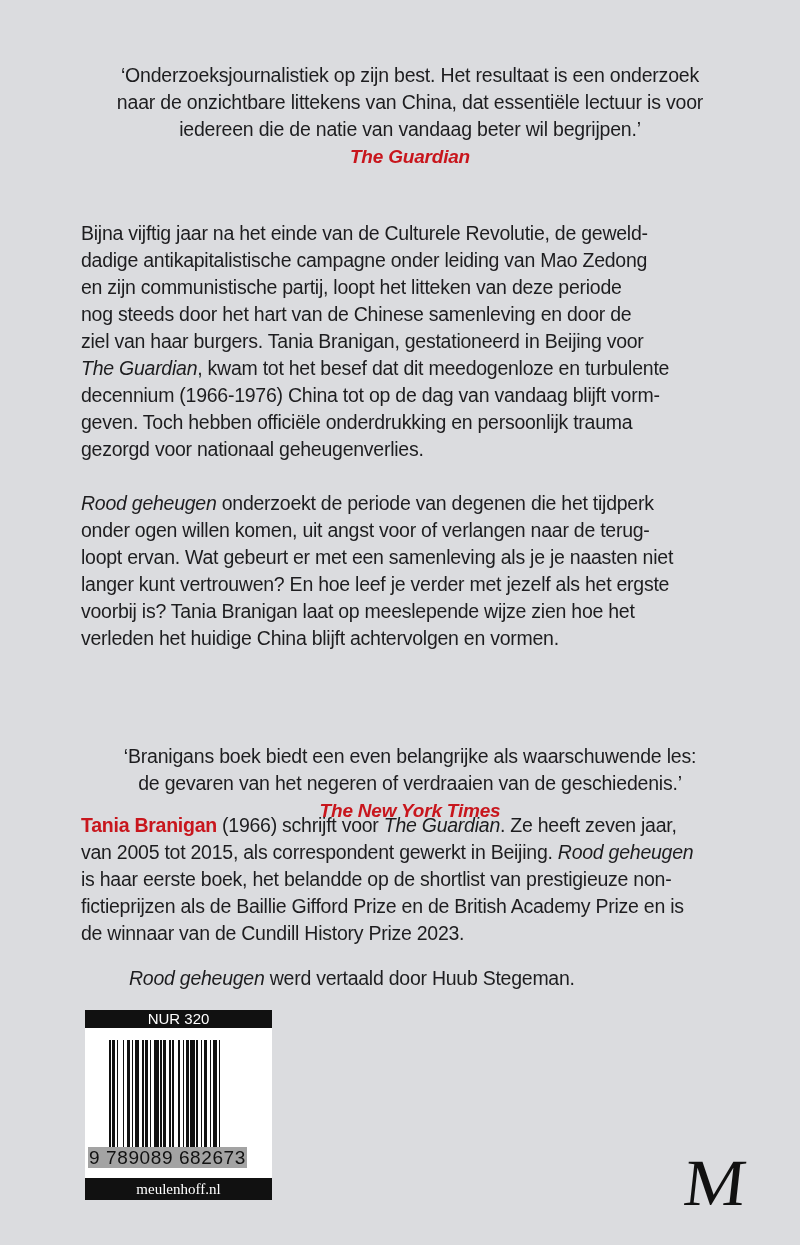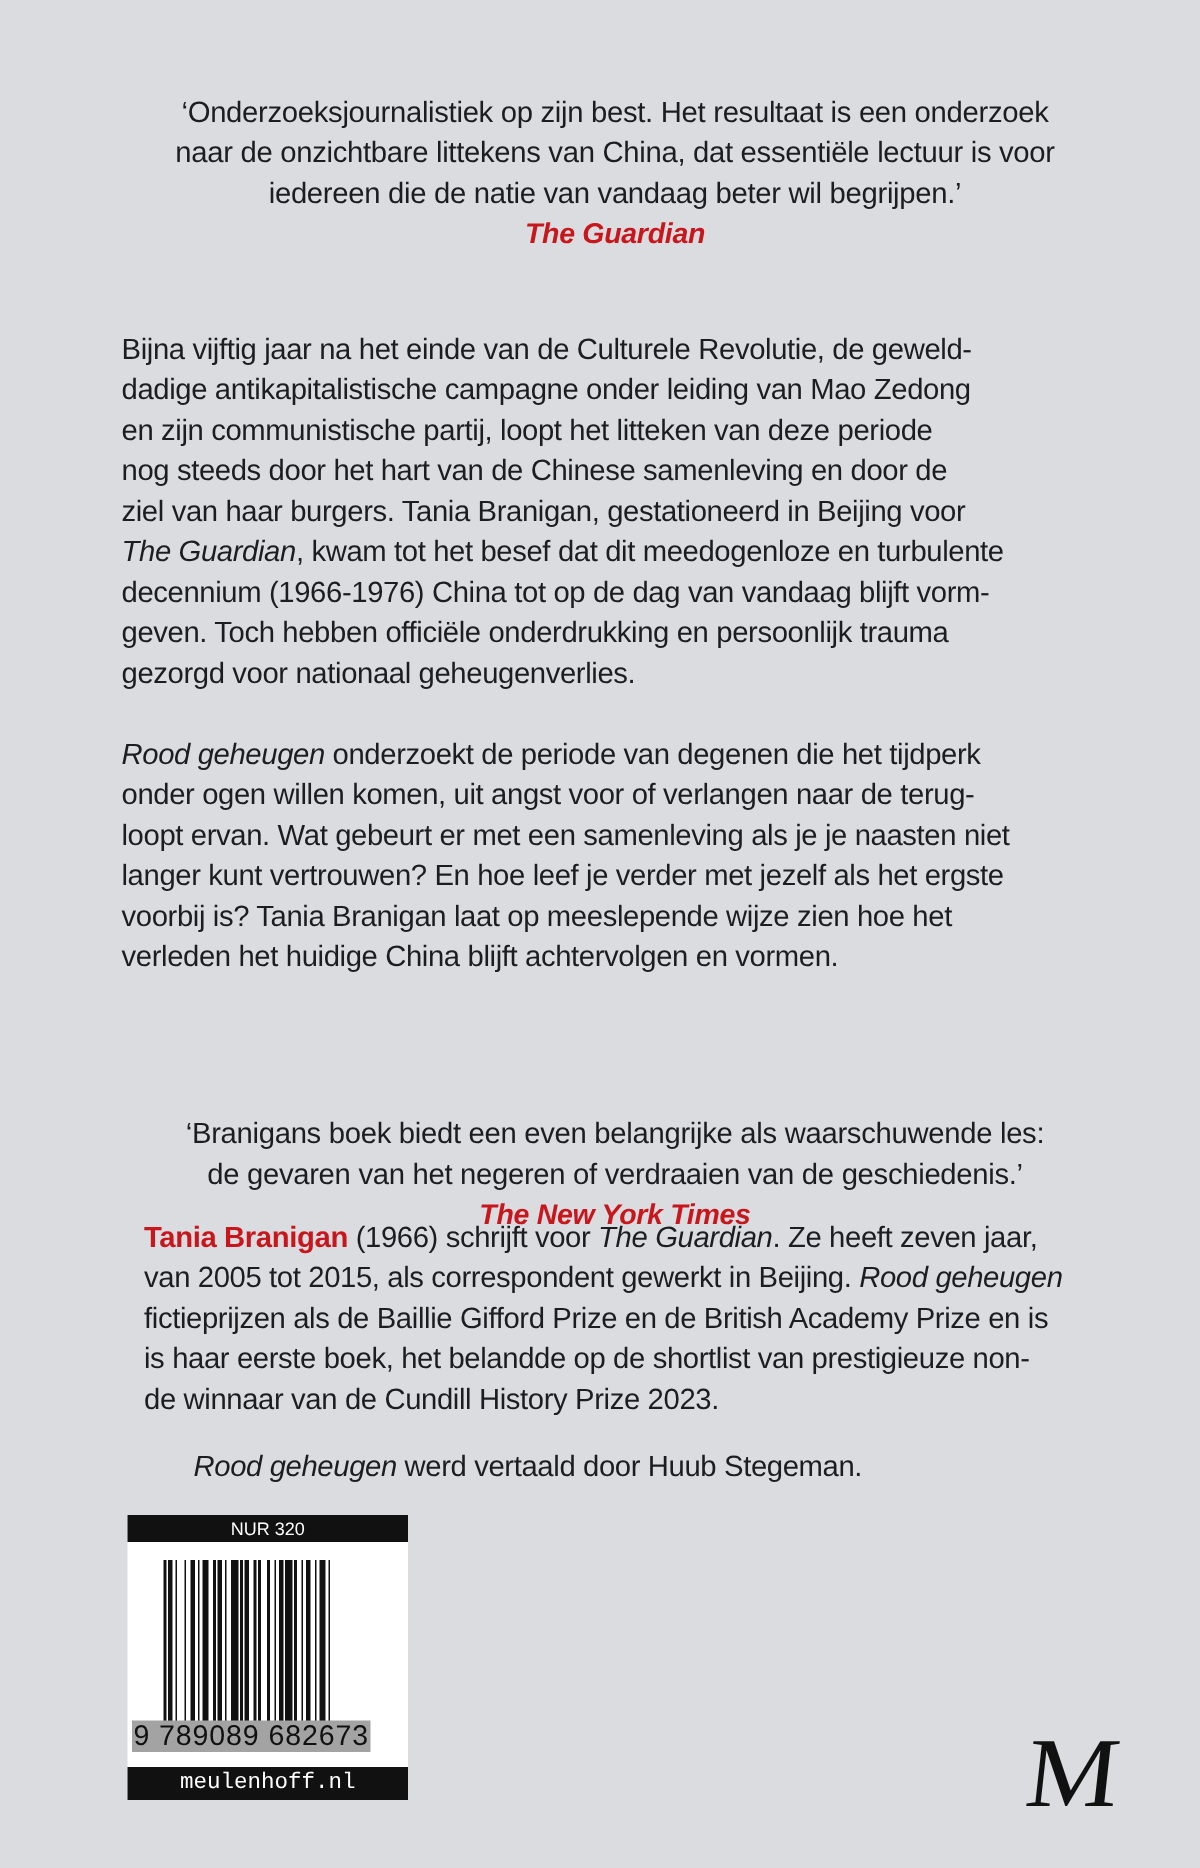--- a/index.html
+++ b/index.html
@@ -28,49 +28,49 @@
     letter-spacing: -0.25px;
   }
   .para .line { display: block; white-space: nowrap; }
   em { font-style: italic; }
   .red-bold { color: #c8161d; font-weight: bold; }
 
   #quote1 { top: 62px; }
   #para1 { top: 220px; }
   #para2 { top: 490px; }
   #quote2 { top: 703px; margin-top: 40px; }
-  #bio { top: 812px; margin-left: 15px; }
+  #bio { top: 812px; }
   #translator { top: 965px; margin-left: 48px; }
 
   .barcode-box {
     position: absolute; left: 85px; top: 1010px;
     width: 187px; height: 190px;
     background: #ffffff;
   }
   .barcode-top {
     height: 18px; background: #111; color: #fff;
-    font-size: 12px; text-align: center; line-height: 18px;
+    font-size: 15px; text-align: center; line-height: 18px;
   }
   .barcode-bars {
     position: absolute; left: 24px; top: 30px;
     width: 152px; height: 123px;
     display: flex; align-items: flex-start;
   }
   .barcode-bars span { display: block; background: #111; }
   .barcode-digits {
     position: absolute; left: 3px; top: 137px; width: 182px;
     font-family: "Liberation Sans", sans-serif;
     font-size: 19px; letter-spacing: 0.6px;
     background: transparent; color: #111;
   }
   .barcode-digits span { background: #a3a3a3; padding: 0 1px; }
   .barcode-bottom {
     position: absolute; left: 0; bottom: 0; width: 187px; height: 22px;
     background: #111; color: #fff;
-    font-family: Liberation Mono, monospace; font-size: 15px;
+    font-family: Liberation Serif, serif; font-size: 15px;
     text-align: center; line-height: 22px;
   }
   .logo {
     position: absolute; left: 686px; top: 1150px;
     font-family: "Liberation Serif", serif;
     font-size: 66px; line-height: 66px;
     color: #111;
     transform: scaleX(1.05) skewX(-6deg);
   }
 </style>
@@ -107,22 +107,22 @@
 
 <div class="quote" id="quote2">
   <span class="line">‘Branigans boek biedt een even belangrijke als waarschuwende les:</span>
   <span class="line">de gevaren van het negeren of verdraaien van de geschiedenis.’</span>
   <span class="source">The New York Times</span>
 </div>
 
 <div class="para" id="bio">
   <span class="line"><span class="red-bold">Tania Branigan</span><span> (1966) schrijft voor </span><em>The Guardian</em><span>. Ze heeft zeven jaar,</span></span>
   <span class="line"><span>van 2005 tot 2015, als correspondent gewerkt in Beijing. </span><em>Rood geheugen</em></span>
+  <span class="line">is haar eerste boek, het belandde op de shortlist van prestigieuze non-</span>
   <span class="line">fictieprijzen als de Baillie Gifford Prize en de British Academy Prize en is</span>
-  <span class="line">is haar eerste boek, het belandde op de shortlist van prestigieuze non-</span>
   <span class="line">de winnaar van de Cundill History Prize 2023.</span>
 </div>
 
 <div class="para" id="translator">
   <span class="line"><em>Rood geheugen</em><span> werd vertaald door Huub Stegeman.</span></span>
 </div>
 
 <div class="barcode-box">
   <div class="barcode-top">NUR 320</div>
   <div class="barcode-bars" id="bars">

